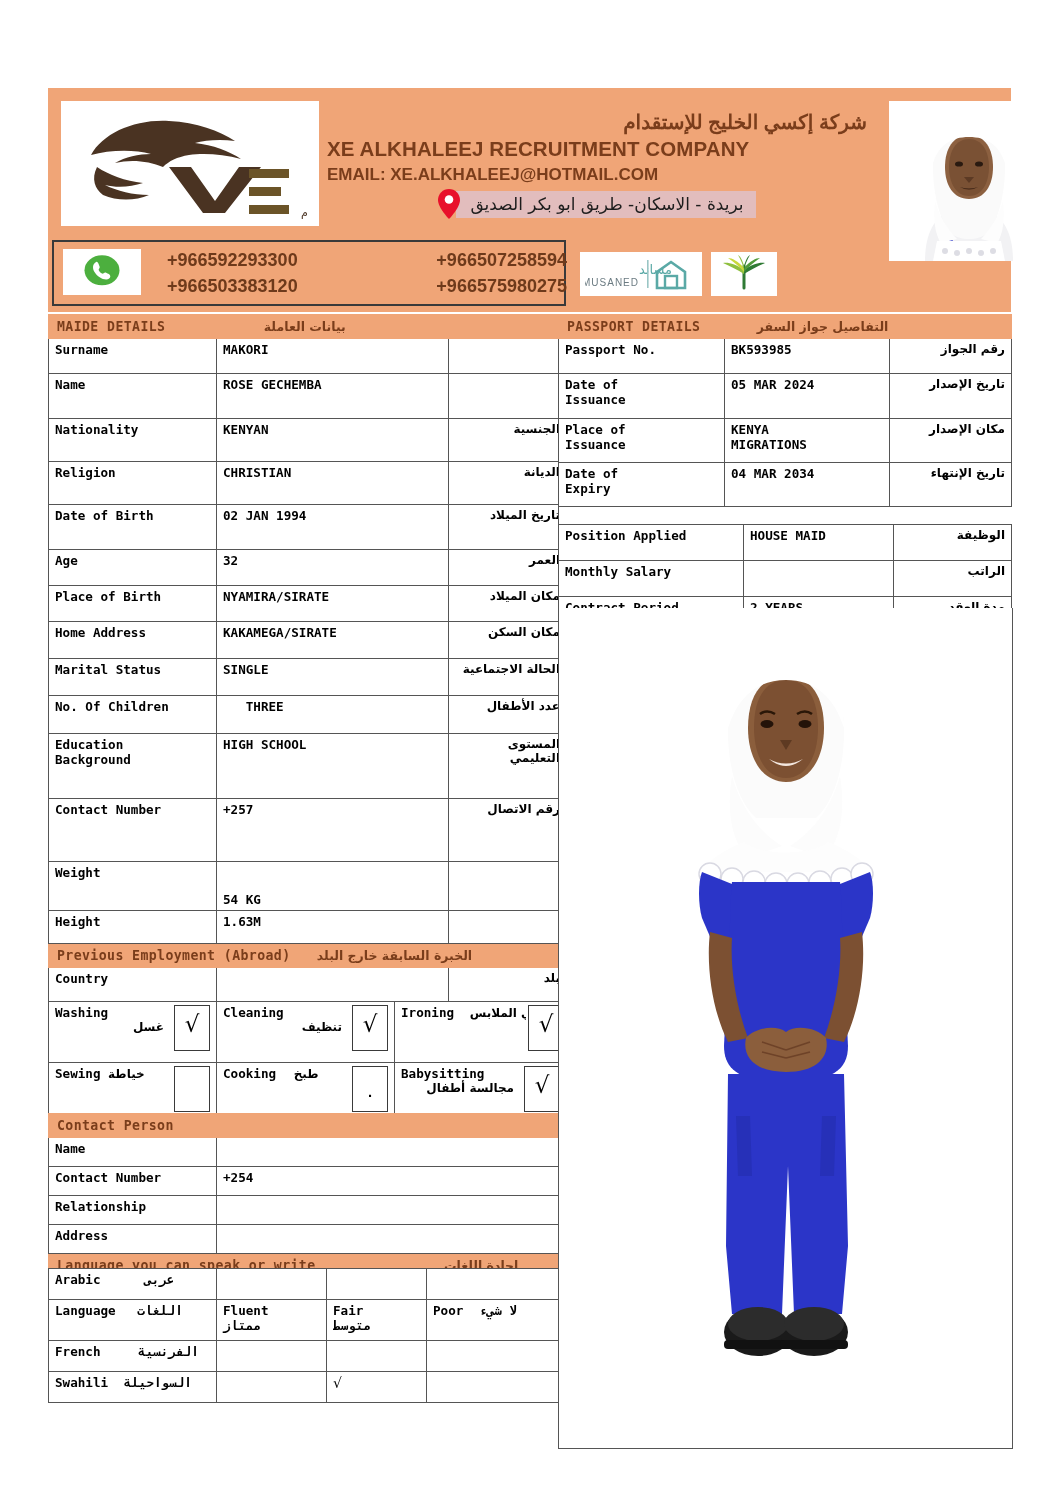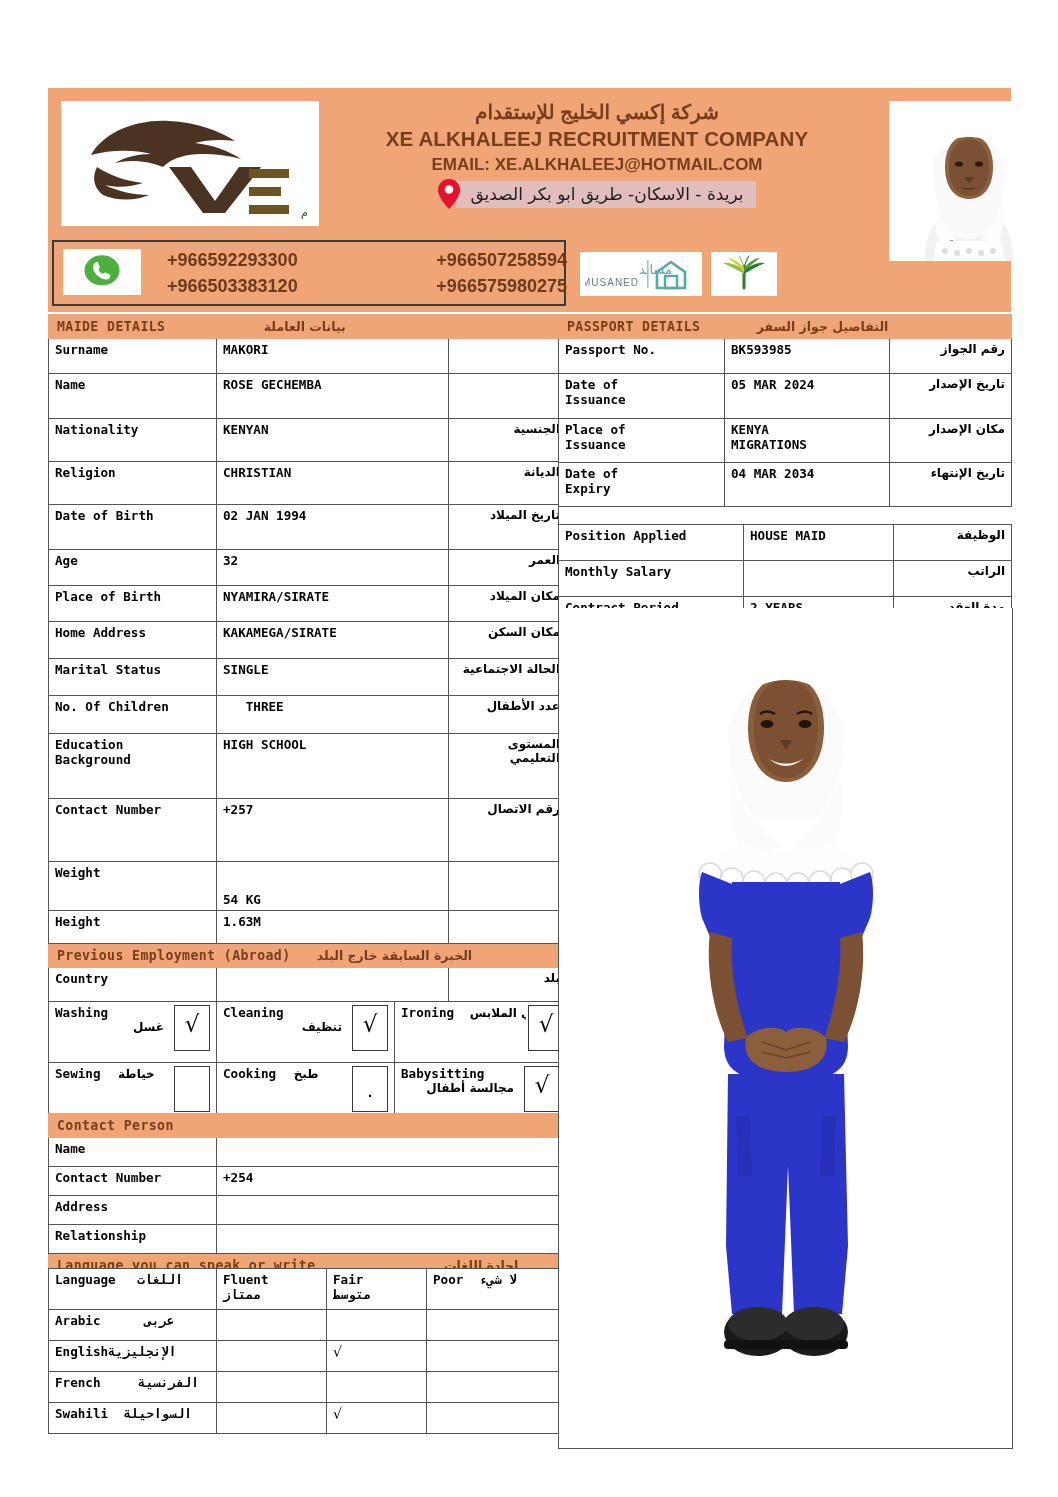--- a/index.html
+++ b/index.html
@@ -6,21 +6,21 @@
   body{width:1058px;height:1497px;font-family:"Liberation Sans",sans-serif;}
   .page{position:relative;width:1058px;height:1497px;background:#ffffff;box-sizing:border-box;}
 
   
   .hdr{position:absolute;left:48px;top:88px;width:963px;height:224px;background:#F0A577;
        border:1px solid #F0A577;box-sizing:border-box;}
   .logo-box{position:absolute;left:12px;top:12px;width:258px;height:125px;background:#fff;
             display:flex;align-items:center;justify-content:center;}
   .logo-svg{width:235px;height:110px;display:block;}
 
-  .hdr-titles{position:absolute;left:278px;top:10px;width:540px;text-align:center;}
+  .hdr-titles{position:absolute;left:278px;top:20px;width:540px;}
   .t-ar{font-size:20px;font-weight:bold;color:#7A3D1B;line-height:1.3;direction:rtl;}
   .t-en{font-size:20.5px;font-weight:bold;color:#7A3D1B;line-height:1.35;letter-spacing:.1px;}
   .t-mail{font-size:17px;font-weight:bold;color:#7A3D1B;line-height:1.4;}
   .addr-wrap{margin-top:3px;display:flex;align-items:center;justify-content:center;}
   .pin{width:22px;height:30px;flex:none;position:relative;z-index:2;margin-right:-4px;}
   .addr{background:#E2BDBD;color:#1d1d1d;font-size:17px;padding:3px 12px 4px 14px;direction:rtl;
         font-family:"DejaVu Sans",sans-serif;}
 
   .photo-top{position:absolute;left:840px;top:12px;width:160px;height:160px;background:#fff;
              overflow:hidden;}
@@ -329,21 +329,21 @@
           </div>
               <span class="box" style="width:34px;height:44px;line-height:44px;flex:none"><span class="chk">√</span></span>
             </div>
         </td>
       </tr>
       <tr>
         <td style="height:54px">
           <div class="hh">
               <div class="lbls" style="white-space:nowrap">
             <span>Sewing</span>
-            <span class="inline" style="margin-left:10px">خياطة</span>
+            <span class="inline" style="">خياطة</span>
           </div>
               <span class="box" style="width:34px;height:44px;line-height:44px;flex:none"><span class="chk"></span></span>
             </div>
         </td>
         <td>
           <div class="hh" style="gap:12px">
               <div class="lbls" style="white-space:nowrap">
             <span>Cooking</span>
             <span class="inline" style="margin-left:10px">طبخ</span>
           </div>
@@ -374,76 +374,69 @@
       </tr>
       <tr>
           <td style="height:22px">Name</td>
           <td></td>
         </tr>
       <tr>
           <td style="height:22px">Contact Number</td>
           <td>+254</td>
         </tr>
       <tr>
+          <td style="height:22px">Relationship</td>
+          <td></td>
+        </tr>
+      <tr>
           <td style="height:22px">Address</td>
-          <td></td>
-        </tr>
-      <tr>
-          <td style="height:22px">Relationship</td>
           <td></td>
         </tr>
       <tr class="sect">
         <td colspan="2">
           <span>Language you can speak or write</span>
           <span class="sar" style="margin-left:120px">إجادة اللغات</span>
         </td>
       </tr>
     </tbody>
   </table>
 
   <table style="position:absolute;left:48px;top:1268px;width:518px">
     <colgroup>
         <col style="width:168px">
         <col style="width:110px">
         <col style="width:100px">
         <col style="width:140px">
       </colgroup>
     <tbody>
       <tr>
+        <td style="height:24px">
+          <span>Arabic</span>
+          <span class="inline" style="margin-left:36px">عربى</span></td>
+        <td class="tick"></td>
+        <td class="tick"></td>
+        <td class="tick"></td>
+      </tr>
+      <tr>
         <td style="height:34px">
           <span>Language</span>
           <span class="inline" style="margin-left:14px">اللغات</span>
         </td>
         <td>
           <span>Fluent</span><br>
           <span class="inline">ممتاز</span>
         </td>
         <td>
           <span>Fair</span><br>
           <span class="inline">متوسط</span>
         </td>
         <td>
           <span>Poor</span>
           <span class="inline" style="margin-left:8px">لا شيء</span>
         </td>
-      </tr>
-      <tr>
-        <td style="height:24px">
-          <span>Arabic</span>
-          <span class="inline" style="margin-left:36px">عربى</span></td>
-        <td class="tick"></td>
-        <td class="tick"></td>
-        <td class="tick"></td>
-      </tr>
-      <tr>
-        <td style="height:24px">
-          <span>English</span><span class="inline">الإنجليزية</span></td>
-        <td class="tick"></td>
-        <td class="tick">√</td>
-        <td class="tick"></td>
       </tr>
       <tr>
         <td style="height:24px">
           <span>French</span>
           <span class="inline" style="margin-left:30px">الفرنسية</span></td>
         <td class="tick"></td>
         <td class="tick"></td>
         <td class="tick"></td>
       </tr>
       <tr>

